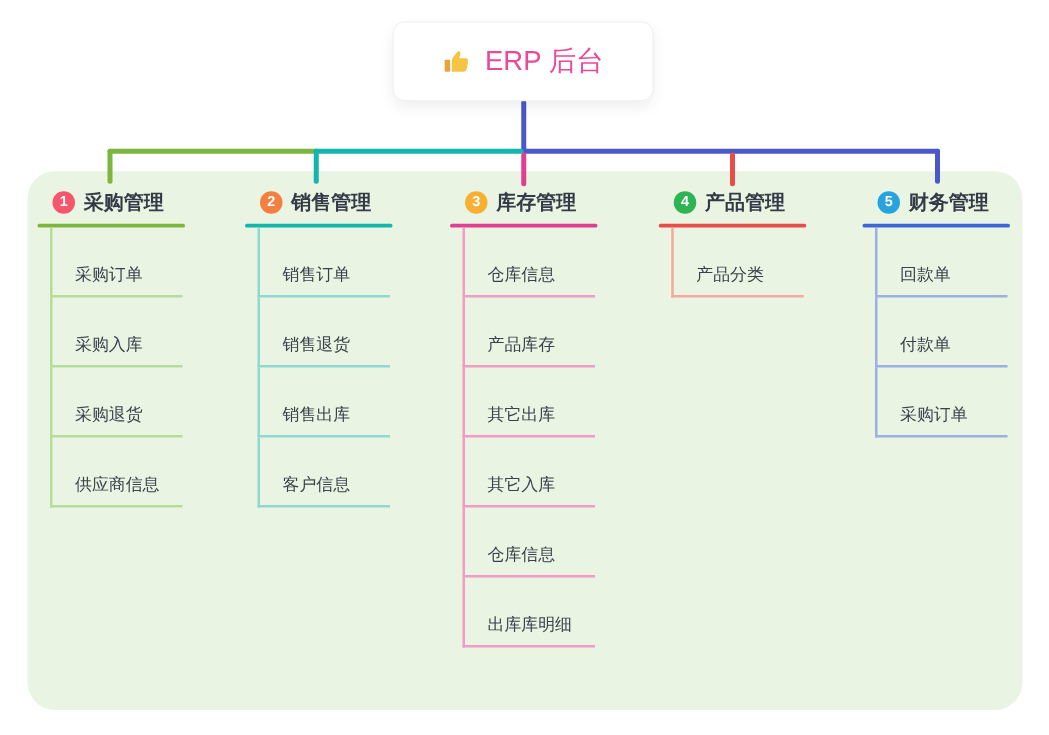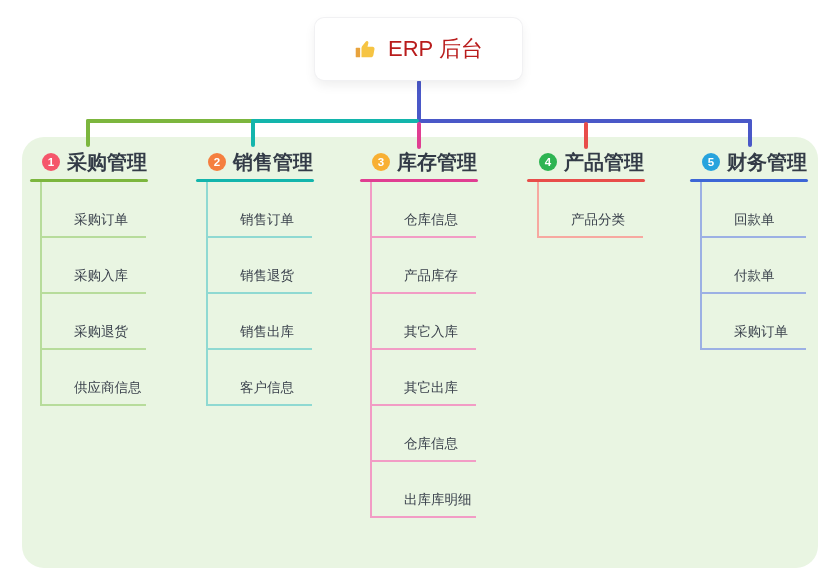--- a/index.html
+++ b/index.html
@@ -9,41 +9,41 @@
   }
   .panel {
     position:absolute; left:22px; top:137px; width:796px; height:431px;
     border-radius:22px;
   }
   .root-node {
     position:absolute; left:315px; top:18px; width:207px; height:62px;
     background:#ffffff; border-radius:9px;
     box-shadow:0 0 0 1px #f1f1f3, 0 5px 12px rgba(0,0,0,.07);
     display:flex; align-items:center; justify-content:center; gap:11px;
-    font-size:22px; font-weight:500; color:#b91c1c; z-index:3;text-align:right;
+    font-size:22px; font-weight:500; color:#ec4899; z-index:3;text-align:right;
   }
   .hline, .vline { position:absolute; z-index:2; }
   .hline { height:4px; border-radius:2px; }
   .vline { width:4px; border-radius:2px; }
   .branch { position:absolute; width:118px; top:151px; z-index:2; }
   .branch-title { display:flex; align-items:center; gap:7px; padding-left:12px; height:22px; cursor:default; }
   .badge {
     width:18px; height:18px; border-radius:50%; flex:0 0 18px;
     color:#fff; font-size:11.5px; font-weight:700; line-height:18px; text-align:center;
   }
-  .branch-label { font-size:20px; font-weight:600; color:#333b47; white-space:nowrap; }
+  .branch-label { font-size:16px; font-weight:600; color:#333b47; white-space:nowrap; }
   .branch-underline { height:3px; margin-top:6px; border-radius:2px; }
   .children { margin-left:10px; width:106px; }
   .child-row {
     position:relative; height:54px;
     border-left:2px solid var(--light);
     border-bottom:2px solid var(--light);
   }
   .child-label {
-    position:absolute; left:32px; bottom:7px;
+    position:absolute; left:18px; bottom:7px;
     font-size:13.5px; color:#3a414c; white-space:nowrap;
   }
   .thumb-icon { width:23px; height:23px; }
 </style>
 </head>
 <body>
 
 <div class="canvas">
 
   <div class="panel" style="background: rgb(233, 245, 226);"></div>
@@ -117,24 +117,24 @@
     </div>
     <div class="branch-underline" style="background: rgb(224, 62, 146);"></div>
     <div class="children">
         <div class="child-row">
           <span class="child-label">仓库信息</span>
         </div>
         <div class="child-row">
           <span class="child-label">产品库存</span>
         </div>
         <div class="child-row">
-          <span class="child-label">其它入库</span>
+          <span class="child-label">其它出库</span>
         </div>
         <div class="child-row">
-          <span class="child-label">其它出库</span>
+          <span class="child-label">其它入库</span>
         </div>
         <div class="child-row">
           <span class="child-label">仓库信息</span>
         </div>
         <div class="child-row">
           <span class="child-label">出库库明细</span>
         </div>
       </div>
   </div>
 

